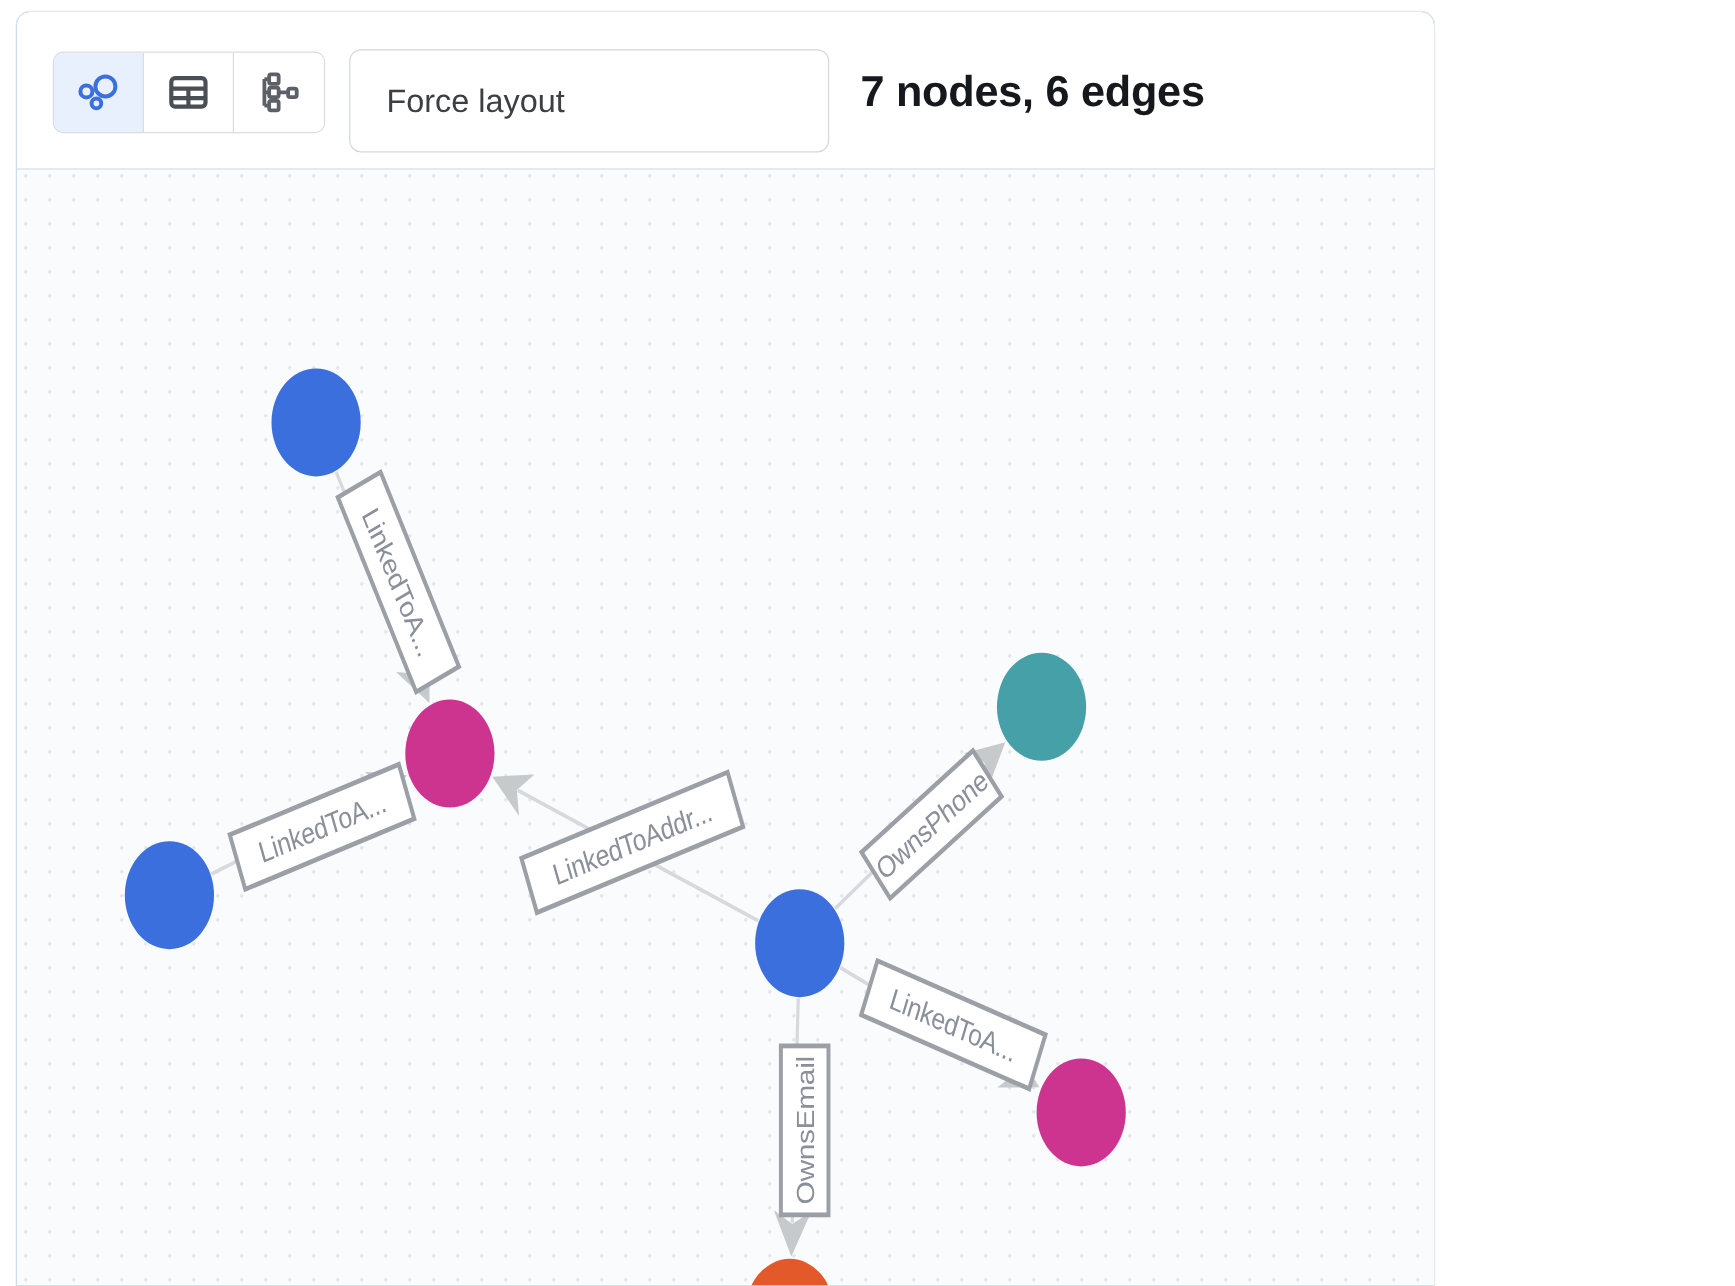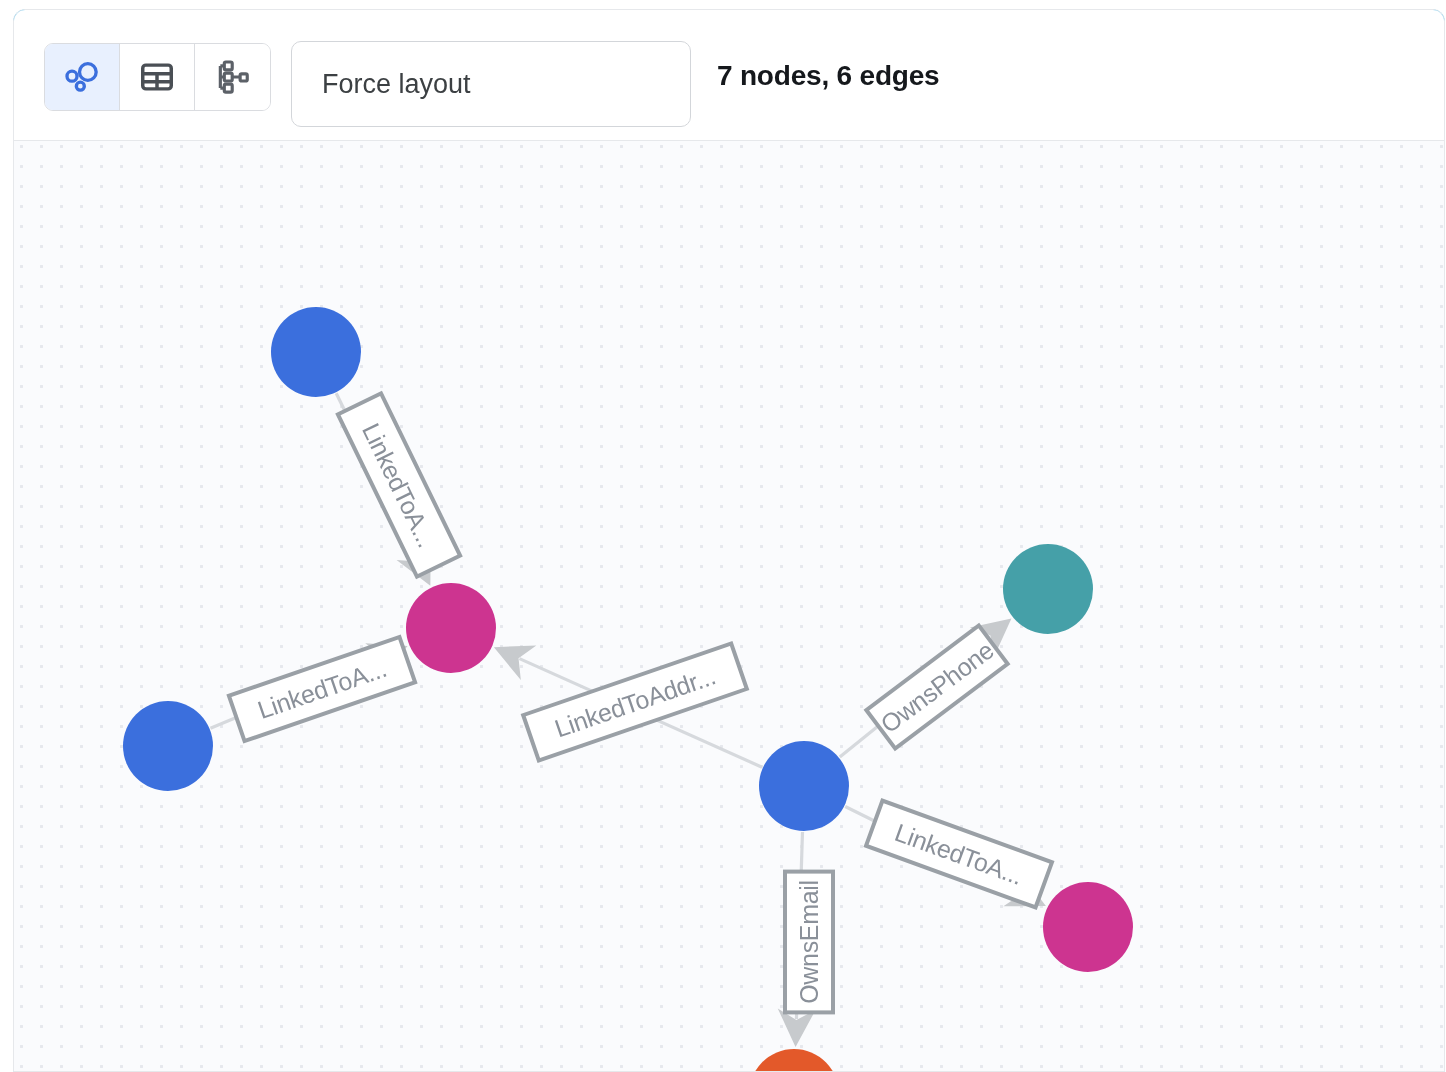--- a/index.html
+++ b/index.html
@@ -12,21 +12,21 @@
     position: relative;
     width: 1446px;
     height: 1072px;
     overflow: hidden;
     background: #ffffff;
   }
   .panel {
     position: absolute;
     left: 13px;
     top: 9px;
-    width: 1432px;
+    width: 1183px;
     height: 1063px;
     background: #0ea5e9;
     border: 1px solid #e6e8eb;
     border-top-left-radius: 12px;
     border-top-right-radius: 12px;
     box-sizing: border-box;
     overflow: hidden;
   }
   
   .toolbar {
@@ -81,21 +81,21 @@
     cursor: pointer;
     user-select: none;
   }
   .stats {
     position: absolute;
     left: 703px;
     top: 0;
     height: 131px;
     display: flex;
     align-items: center;
-    font-size: 28px;
+    font-size: 36px;
     font-weight: bold;
     color: #15181c;
     letter-spacing: -0.2px;
   }
 
   
   .canvas {
     position: relative;
     width: 100%;
     height: 931px;

